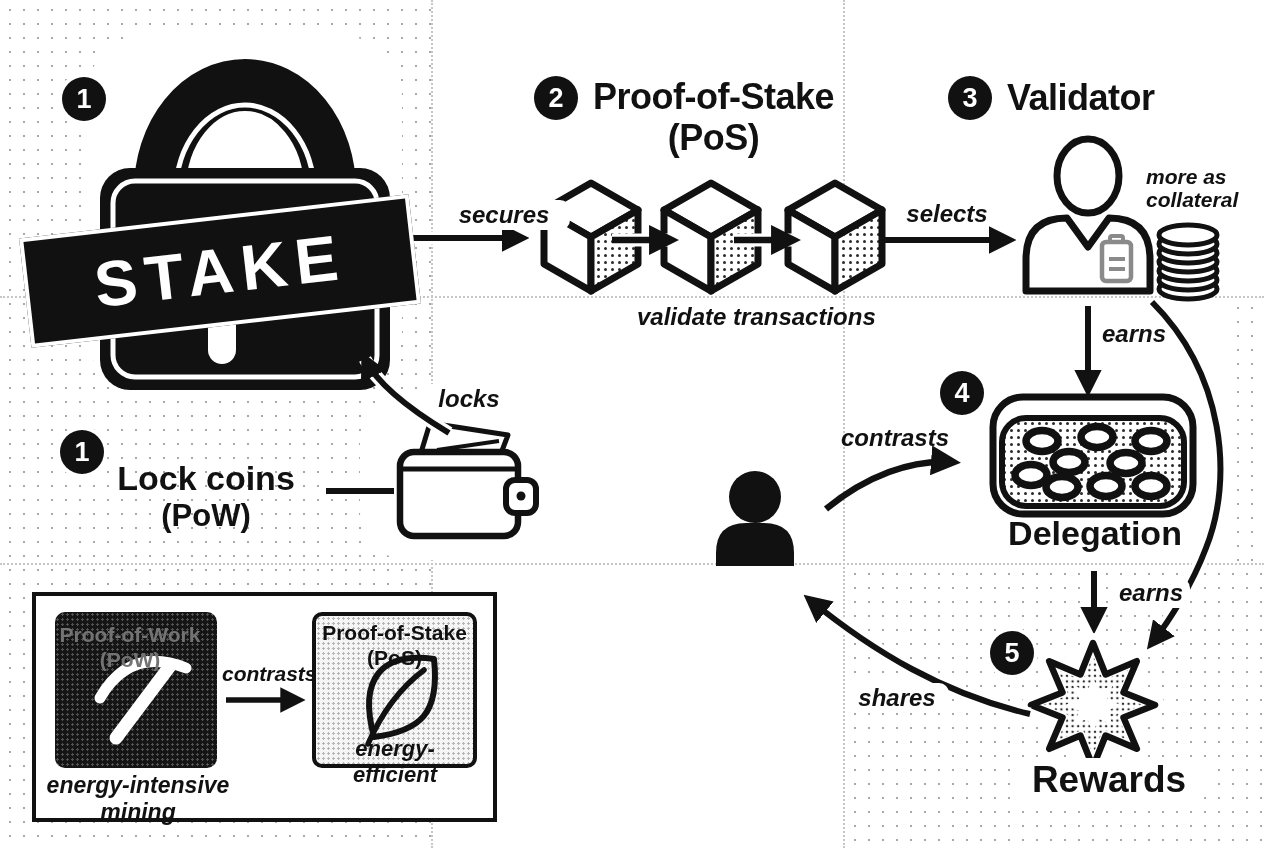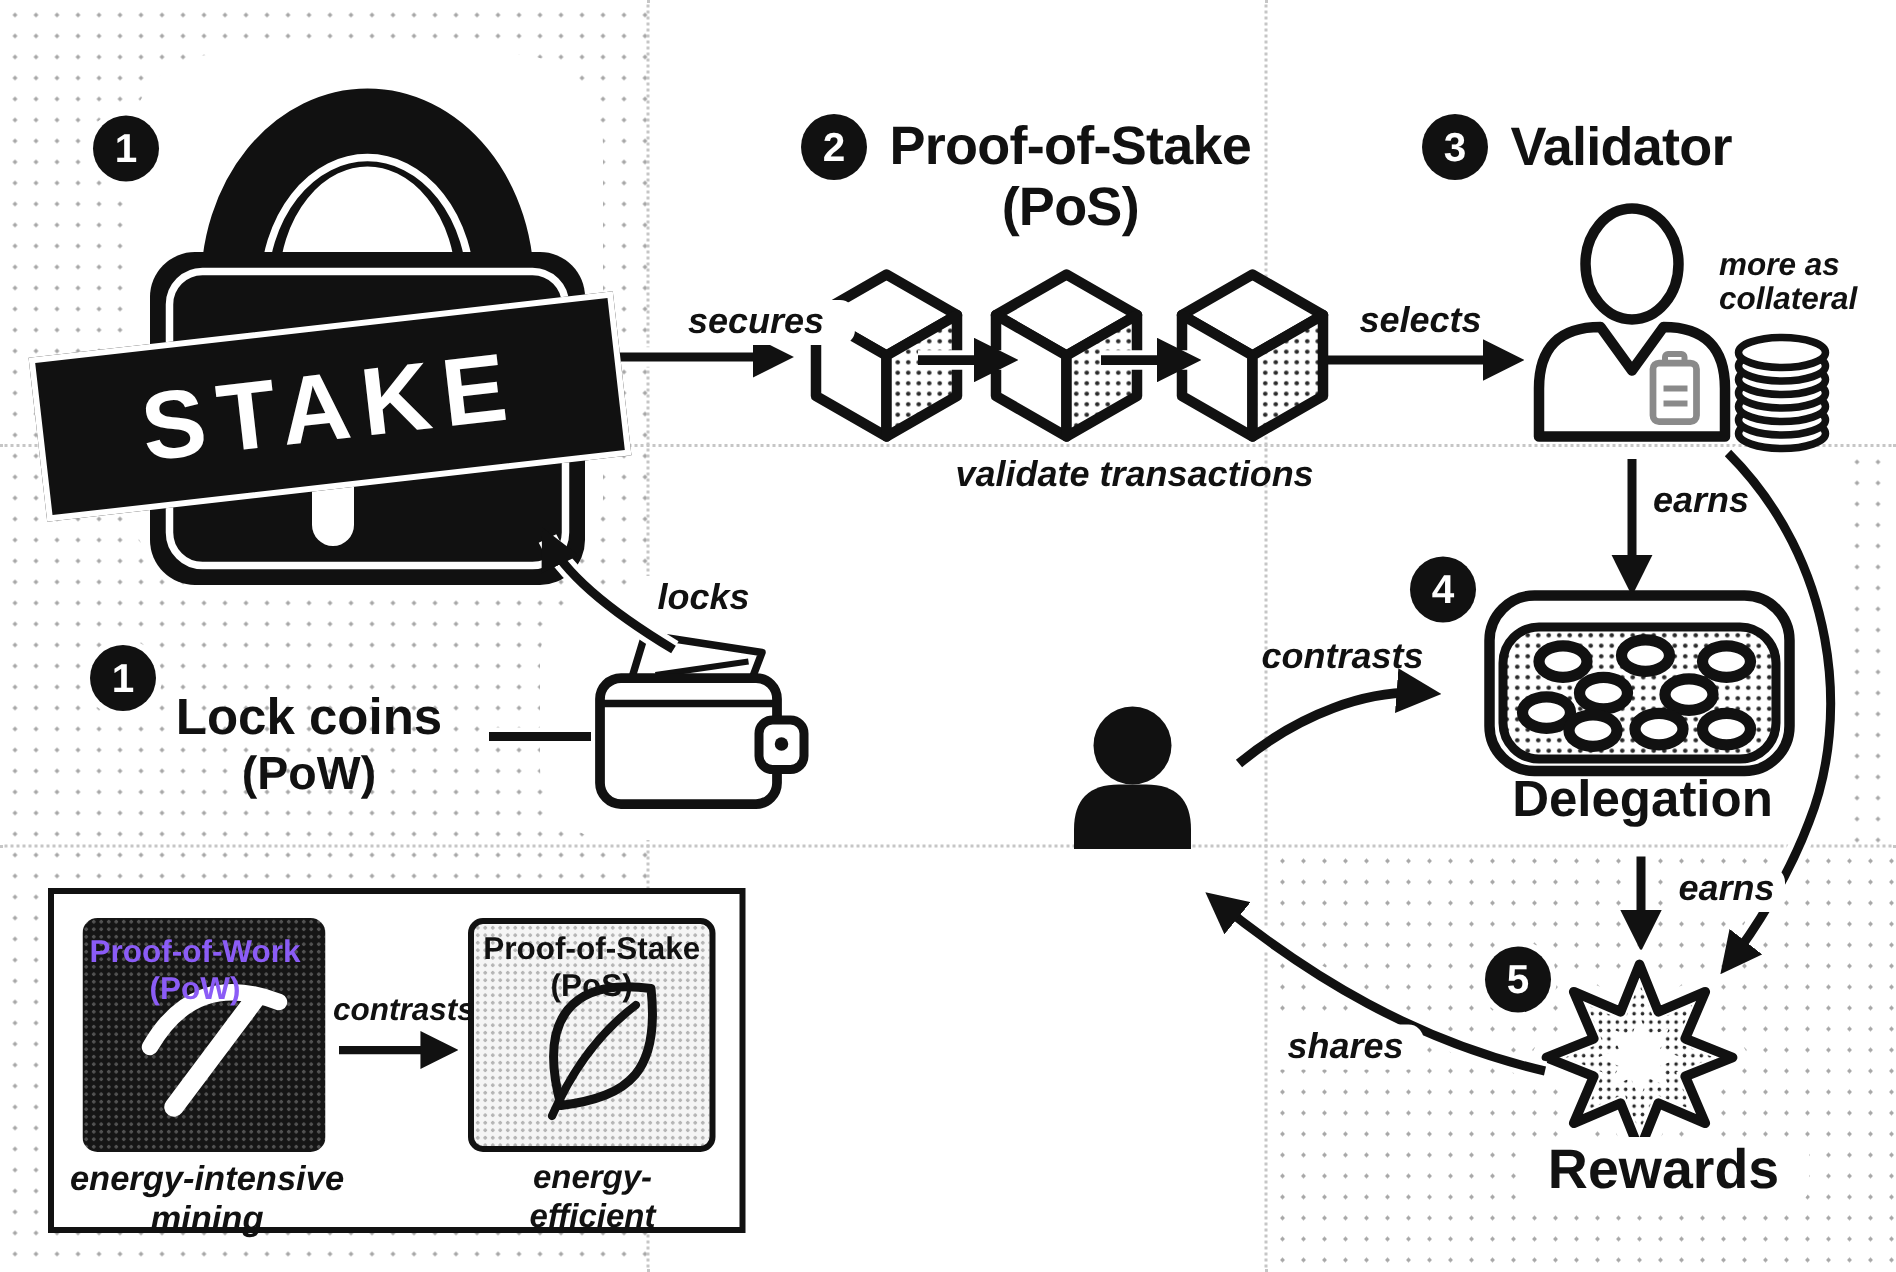--- a/index.html
+++ b/index.html
@@ -261,25 +261,25 @@
   <div class="abs badge" style="left:940px;top:371px;">4</div>
   <div class="abs lbl italic ctr" style="left:835px;top:424px;width:120px;">contrasts</div>
   <div class="abs title-med ctr" style="left:995px;top:514px;width:200px;">Delegation</div>
   <div class="abs lbl italic halo" style="left:1112px;top:578px;">earns</div>
 
 
   <div class="abs badge" style="left:990px;top:631px;">5</div>
   <div class="abs lbl italic ctr halo" style="left:845px;top:683px;width:90px;">shares</div>
   <div class="abs ctr halo" style="left:1012px;top:758px;width:180px;font-weight:700;font-size:37px;">Rewards</div>
 
-  <div class="abs ctr" style="left:55px;top:622px;width:150px;color:#8b5cf6;">
+  <div class="abs ctr" style="left:55px;top:622px;width:150px;color:#737373;">
     <div class="sq-title">Proof-of-Work</div>
     <div class="sq-title">(PoW)</div>
   </div>
   <div class="abs ctr" style="left:312px;top:620px;width:165px;">
     <div class="sq-title">Proof-of-Stake</div>
     <div class="sq-title">(PoS)</div>
   </div>
   <div class="abs lbl ctr" style="left:222px;top:662px;width:88px;font-style:italic;font-weight:600;font-size:21px;">contrasts</div>
   <div class="abs ctr" style="left:40px;top:772px;width:196px;font-style:italic;font-weight:600;font-size:23px;">energy-intensive mining</div>
-  <div class="abs ctr" style="left:330px;top:772px;width:130px;font-style:italic;font-weight:600;font-size:22px;">energy-efficient</div>
+  <div class="abs ctr" style="left:330px;top:736px;width:130px;font-style:italic;font-weight:600;font-size:22px;">energy-efficient</div>
 
 </div>
 
 </body></html>

